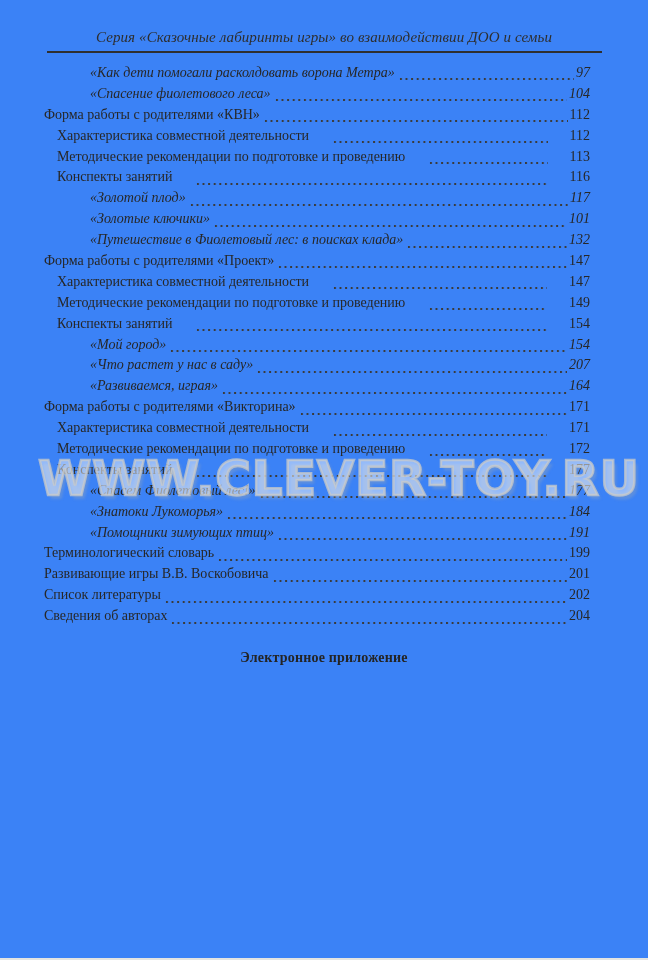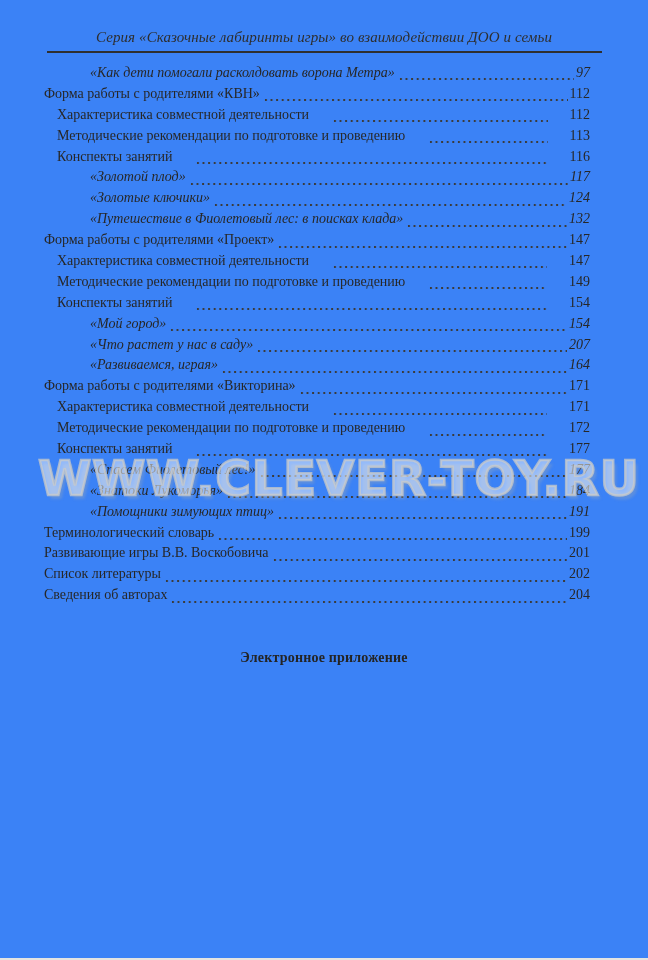--- a/index.html
+++ b/index.html
@@ -64,20 +64,25 @@
 <div class="page">
   <div class="running-header">Серия «Сказочные лабиринты игры» во взаимодействии ДОО и семьи</div>
   <div class="header-rule"></div>
 
   <div class="toc">
       <div class="toc-row lv2">
         <span class="toc-label">«Как дети помогали расколдовать ворона Метра»</span>
         <span class="toc-dots"></span>
         <span class="toc-page">97</span>
       </div>
+      <div class="toc-row lv2">
+        <span class="toc-label">«Спасение фиолетового леса»</span>
+        <span class="toc-dots"></span>
+        <span class="toc-page">104</span>
+      </div>
       <div class="toc-row lv0">
         <span class="toc-label">Форма работы с родителями «КВН»</span>
         <span class="toc-dots"></span>
         <span class="toc-page">112</span>
       </div>
       <div class="toc-row lv1">
         <span class="toc-label">Характеристика совместной деятельности</span>
         <span class="toc-dots"></span>
         <span class="toc-page">112</span>
       </div>
@@ -92,21 +97,21 @@
         <span class="toc-page">116</span>
       </div>
       <div class="toc-row lv2">
         <span class="toc-label">«Золотой плод»</span>
         <span class="toc-dots"></span>
         <span class="toc-page">117</span>
       </div>
       <div class="toc-row lv2">
         <span class="toc-label">«Золотые ключики»</span>
         <span class="toc-dots"></span>
-        <span class="toc-page">124</span>
+        <span class="toc-page">101</span>
       </div>
       <div class="toc-row lv2">
         <span class="toc-label">«Путешествие в Фиолетовый лес: в поисках клада»</span>
         <span class="toc-dots"></span>
         <span class="toc-page">132</span>
       </div>
       <div class="toc-row lv0">
         <span class="toc-label">Форма работы с родителями «Проект»</span>
         <span class="toc-dots"></span>
         <span class="toc-page">147</span>

